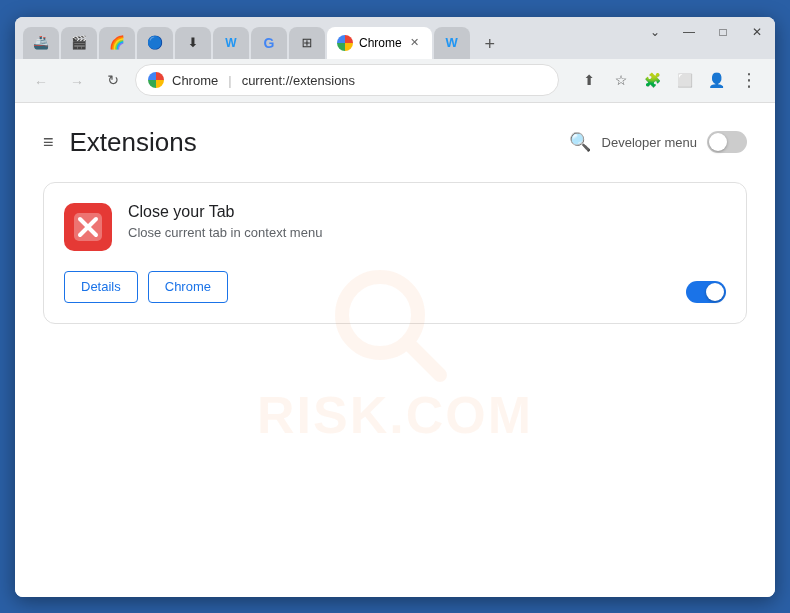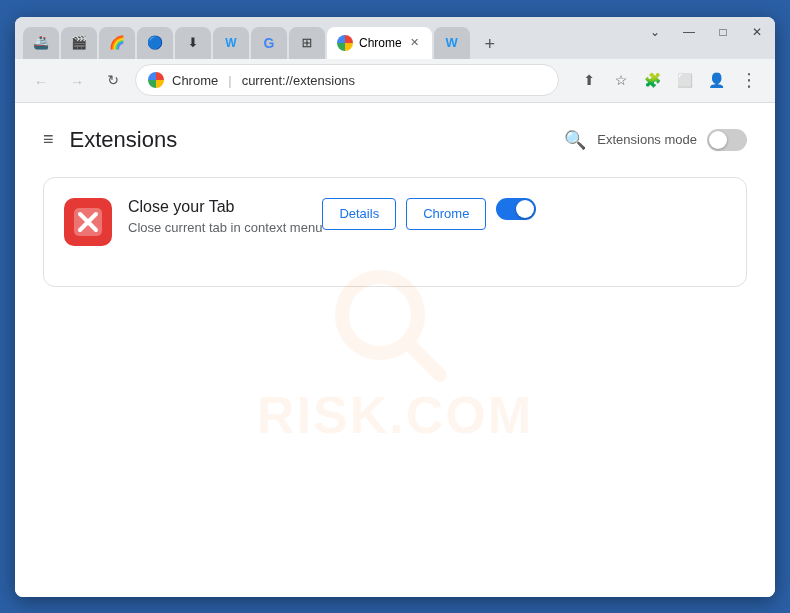--- a/index.html
+++ b/index.html
@@ -199,21 +199,21 @@
       padding: 24px 28px 16px;
       gap: 12px;
     }
     .hamburger {
       font-size: 18px;
       color: #555;
       cursor: pointer;
       margin-right: 4px;
     }
     .ext-title {
-      font-size: 22px;
+      font-size: 26px;
       font-weight: 400;
       color: #202124;
       flex: 1;
     }
     .ext-right {
       display: flex;
       align-items: center;
       gap: 10px;
     }
     .search-icon-ext {
@@ -245,21 +245,21 @@
       box-shadow: 0 1px 3px rgba(0,0,0,0.3);
     }
     
     .ext-card {
       margin: 8px 28px;
       border: 1px solid #e0e0e0;
       border-radius: 12px;
       padding: 20px;
       background: #fff;
       display: flex;
-      flex-direction: row;
+      flex-direction: column;
       gap: 0;
     }
     .ext-card-top {
       display: flex;
       align-items: flex-start;
       gap: 16px;
       margin-bottom: 20px;
     }
     .ext-app-icon {
       width: 48px;
@@ -274,25 +274,24 @@
     .ext-info { flex: 1; }
     .ext-name {
       font-size: 16px;
       font-weight: 500;
       color: #202124;
       margin-bottom: 4px;
     }
     .ext-desc {
       font-size: 13px;
       color: #5f6368;
-      text-align: right;
     }
     .ext-card-bottom {
       display: flex;
-      align-items: flex-start;
+      align-items: flex-end;
       gap: 10px;
     }
     .ext-btn {
       height: 32px;
       padding: 0 16px;
       border-radius: 4px;
       border: 1px solid #1a73e8;
       background: #fff;
       color: #1a73e8;
       font-size: 13px;
@@ -420,21 +419,21 @@
         <line x1="78" y1="88" x2="110" y2="120" stroke="#f47c2e" stroke-width="14" stroke-linecap="round"></line>
       </svg>
       <span class="watermark-text">RISK.COM</span>
     </div>
 
     <div class="ext-header">
       <span class="hamburger">≡</span>
       <span class="ext-title">Extensions</span>
       <div class="ext-right">
         <span class="search-icon-ext">🔍</span>
-        <span class="dev-mode-label">Extensions mode</span>
+        <span class="dev-mode-label">Developer menu</span>
         <div class="toggle"></div>
       </div>
     </div>
 
     <div class="ext-card">
       <div class="ext-card-top">
         <div class="ext-app-icon">
           <svg width="32" height="32" viewBox="0 0 32 32">
             <rect x="2" y="2" width="28" height="28" rx="5" fill="white" opacity="0.3"></rect>
             <line x1="8" y1="8" x2="24" y2="24" stroke="white" stroke-width="4" stroke-linecap="round"></line>

